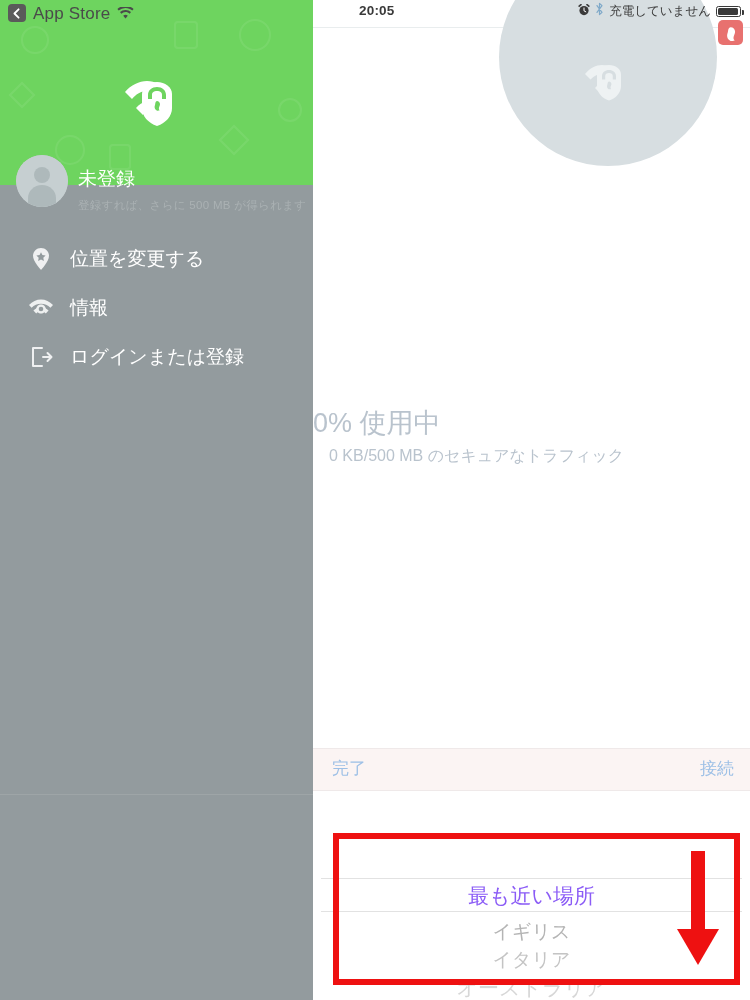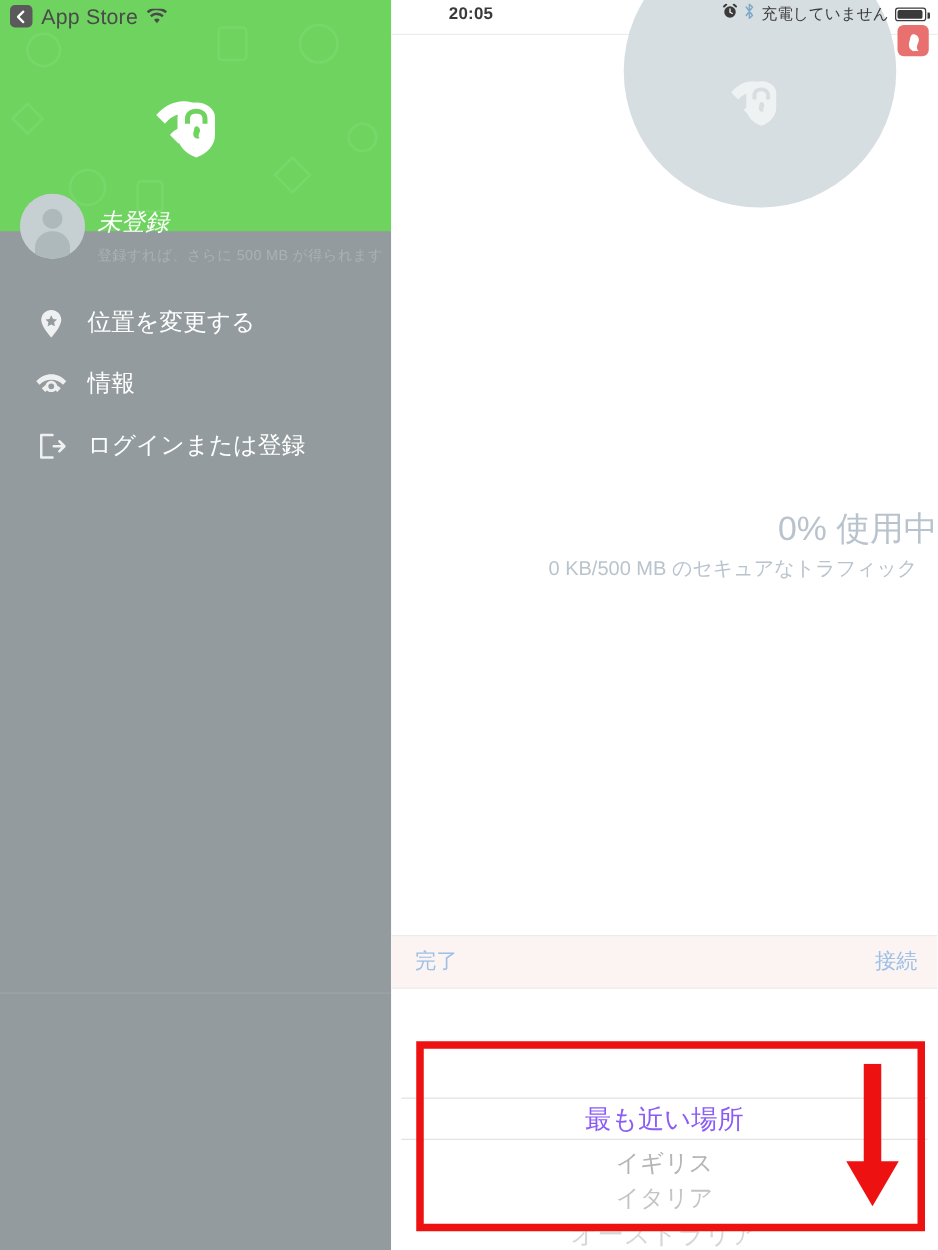--- a/index.html
+++ b/index.html
@@ -18,21 +18,21 @@
   .back-chip{width:18px;height:18px;border-radius:4px;background:#5a5a5a;display:flex;align-items:center;justify-content:center;}
   .back-chip svg{display:block;}
   .appstore-label{font-size:17px;color:#4a4a4a;letter-spacing:.2px;line-height:1;}
   .wifi-ic{display:block;}
 
   .drawer-logo{position:absolute;left:118px;top:68px;width:78px;height:62px;}
 
   .profile{position:absolute;left:0;top:155px;width:313px;height:65px;}
   .avatar{position:absolute;left:16px;top:0px;width:52px;height:52px;border-radius:50%;background:#c3cbcd;overflow:hidden;}
   .avatar svg{display:block;}
-  .profile-name{position:absolute;left:78px;top:14px;font-size:19px;color:#ffffff;line-height:1;font-style:italic;}
+  .profile-name{position:absolute;left:78px;top:14px;font-size:19px;color:#ffffff;line-height:1;}
   .profile-sub{position:absolute;left:78px;top:45px;font-size:11.5px;color:#aab1b3;line-height:1;letter-spacing:.3px;}
 
   .menu{position:absolute;left:0;top:234px;width:313px;}
   .menu-item{position:relative;height:49px;display:flex;align-items:center;}
   .menu-icon{position:absolute;left:28px;top:50%;transform:translateY(-50%);width:26px;height:26px;display:flex;align-items:center;justify-content:center;}
   .menu-label{position:absolute;left:70px;font-size:19px;color:#ffffff;line-height:1;}
   .drawer-divider{position:absolute;left:0;top:794px;width:313px;height:1px;background:rgba(255,255,255,.10);}
 
   
   .panel{position:absolute;left:313px;top:0;width:437px;height:1000px;background:#ffffff;overflow:hidden;}
@@ -43,21 +43,21 @@
   .battery{width:25px;height:11px;border:1px solid #3a3a3a;border-radius:2.5px;position:relative;box-sizing:border-box;}
   .battery:after{content:"";position:absolute;right:-3.5px;top:3px;width:2px;height:5px;background:#3a3a3a;border-radius:0 1px 1px 0;}
   .battery .fill{position:absolute;left:1px;top:1px;bottom:1px;width:20px;background:#3a3a3a;border-radius:1.5px;}
 
   .app-badge{position:absolute;right:7px;top:20px;width:25px;height:25px;border-radius:5px;background:#e8716f;display:flex;align-items:center;justify-content:center;}
 
   .hero-circle{position:absolute;left:186px;top:-52px;width:218px;height:218px;border-radius:50%;background:#d7dee1;}
   .hero-logo{position:absolute;left:265px;top:55px;width:62px;height:52px;}
   .hero-divider{position:absolute;left:0;top:27px;width:437px;height:1px;background:#e9edee;}
 
-  .usage{position:absolute;left:0;top:408px;width:437px;text-align:right;}
+  .usage{position:absolute;left:0;top:408px;width:437px;text-align:left;}
   .usage-pct{font-size:27px;color:#b9c3cd;line-height:1.15;}
   .usage-detail{font-size:16px;color:#b9c3cd;line-height:1.35;padding:6px 16px 0;}
 
   .toolbar{position:absolute;left:0;top:748px;width:437px;height:41px;background:#fbf4f3;border-top:1px solid #efe9e9;border-bottom:1px solid #efe9e9;}
   .toolbar .tb-left{position:absolute;left:19px;top:11px;font-size:17px;color:#9ec0e6;line-height:1;}
   .toolbar .tb-right{position:absolute;right:16px;top:11px;font-size:17px;color:#9ec0e6;line-height:1;}
 
   .picker{position:absolute;left:0;top:833px;width:437px;height:167px;background:#ffffff;overflow:hidden;}
   .picker-line{position:absolute;left:8px;width:421px;height:1px;background:#e2e2e2;}
   .picker-line.top{top:45px;}

